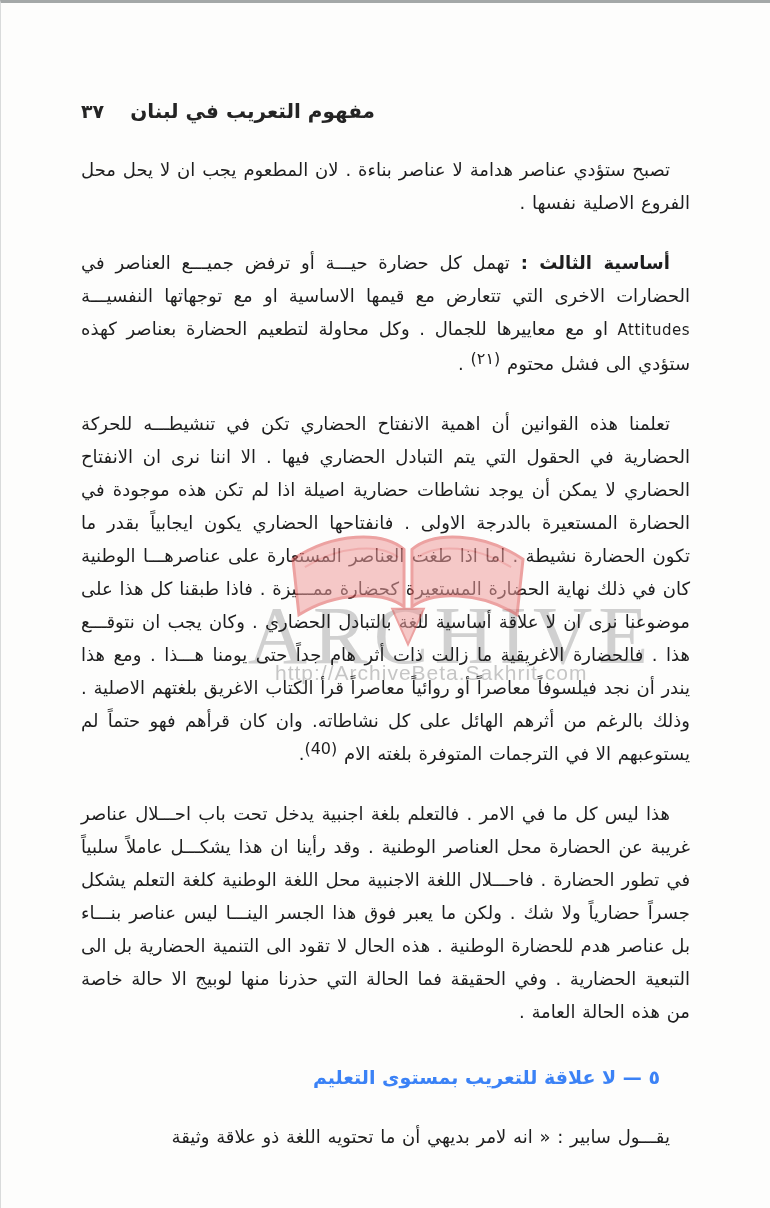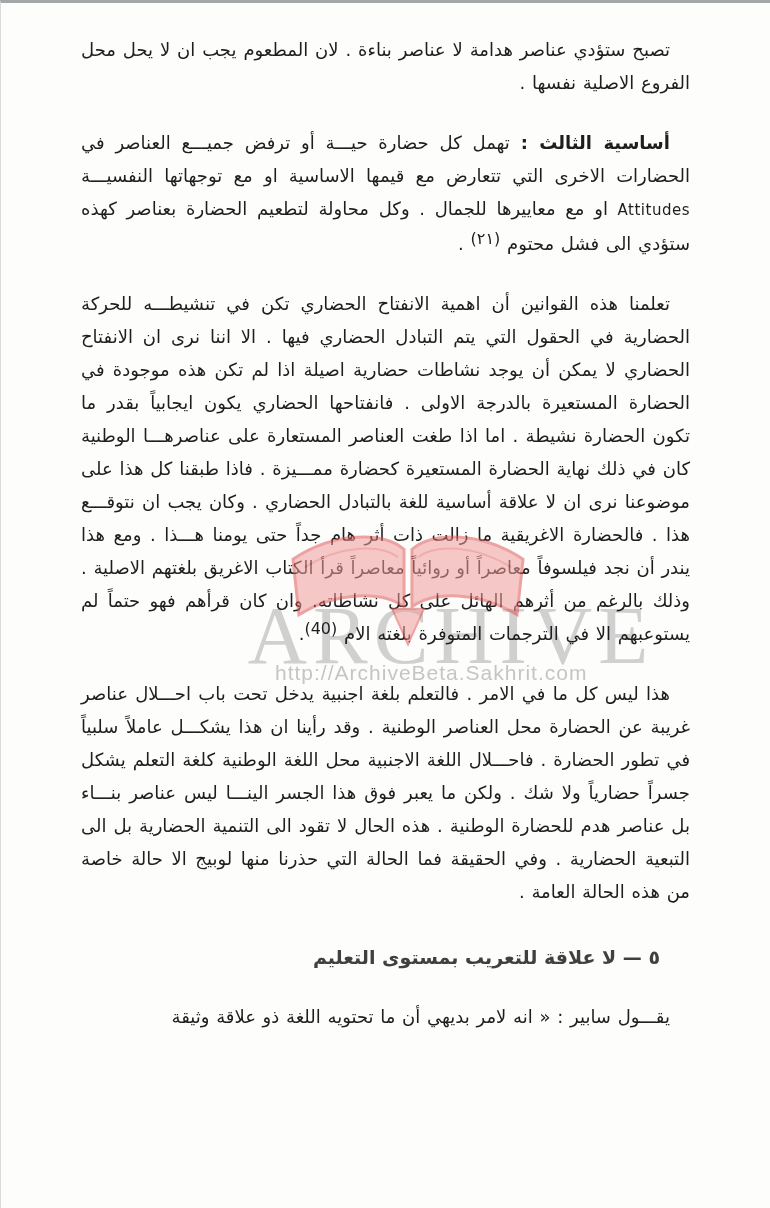--- a/index.html
+++ b/index.html
@@ -46,21 +46,21 @@
 
   b.lead { font-weight:bold; }
   .latin { font-size:15px; letter-spacing:0.5px; }
   sup.fn { font-size:16px; line-height:0; vertical-align:6px; }
 
   h2.section-heading {
     margin:38px 30px 32px 0;    
     font-size:19px;
     font-weight:bold;
     text-align:right;
-    color:#404040;
+    color:#3b82f6;
   }
 
   
   .watermark { position:absolute; inset:0; pointer-events:none; }
   .wm-archive {
     position:absolute; z-index:1;
     left:210px; top:586px;
     width:480px;
     text-align:center;
     font-family:"Liberation Serif","DejaVu Serif",serif;
@@ -97,20 +97,23 @@
       <path d="M236,34 C195,6 145,6 124,24 L124,82 C145,66 192,66 230,90 Z" stroke-width="3" stroke="#df5858" fill="#f09d9d"></path>
       <path d="M104,84 L136,84 L120,120 Z" stroke="#df5858" stroke-width="2" fill="#f09d9d"></path>
       <path d="M16,42 C52,20 92,18 110,32" fill="none" stroke-width="2" opacity="0.7" stroke="#df5858"></path>
       <path d="M224,42 C188,20 148,18 130,32" fill="none" stroke-width="2" opacity="0.7" stroke="#df5858"></path>
     </svg>
     <div class="wm-url">http://ArchiveBeta.Sakhrit.com</div>
   </div>
 
   <div class="content">
 
+    <div class="page-header">
+      <span class="book-title">مفهوم التعريب في لبنان</span><span class="page-number">٣٧</span>
+    </div>
 
     <p class="body-par first-par">
       <span>تصبح ستؤدي عناصر هدامة لا عناصر بناءة . لان المطعوم يجب ان لا يحل محل الفروع الاصلية نفسها .</span>
     </p>
 
     <p class="body-par">
       <b class="lead">أساسية الثالث :</b>
       <span>تهمل كل حضارة حيـــة أو ترفض جميـــع العناصر في الحضارات الاخرى التي تتعارض مع قيمها الاساسية او مع توجهاتها النفسيـــة</span>
       <span class="latin">Attitudes</span>
       <span>او مع معاييرها للجمال . وكل محاولة لتطعيم الحضارة بعناصر كهذه ستؤدي الى فشل محتوم</span>

